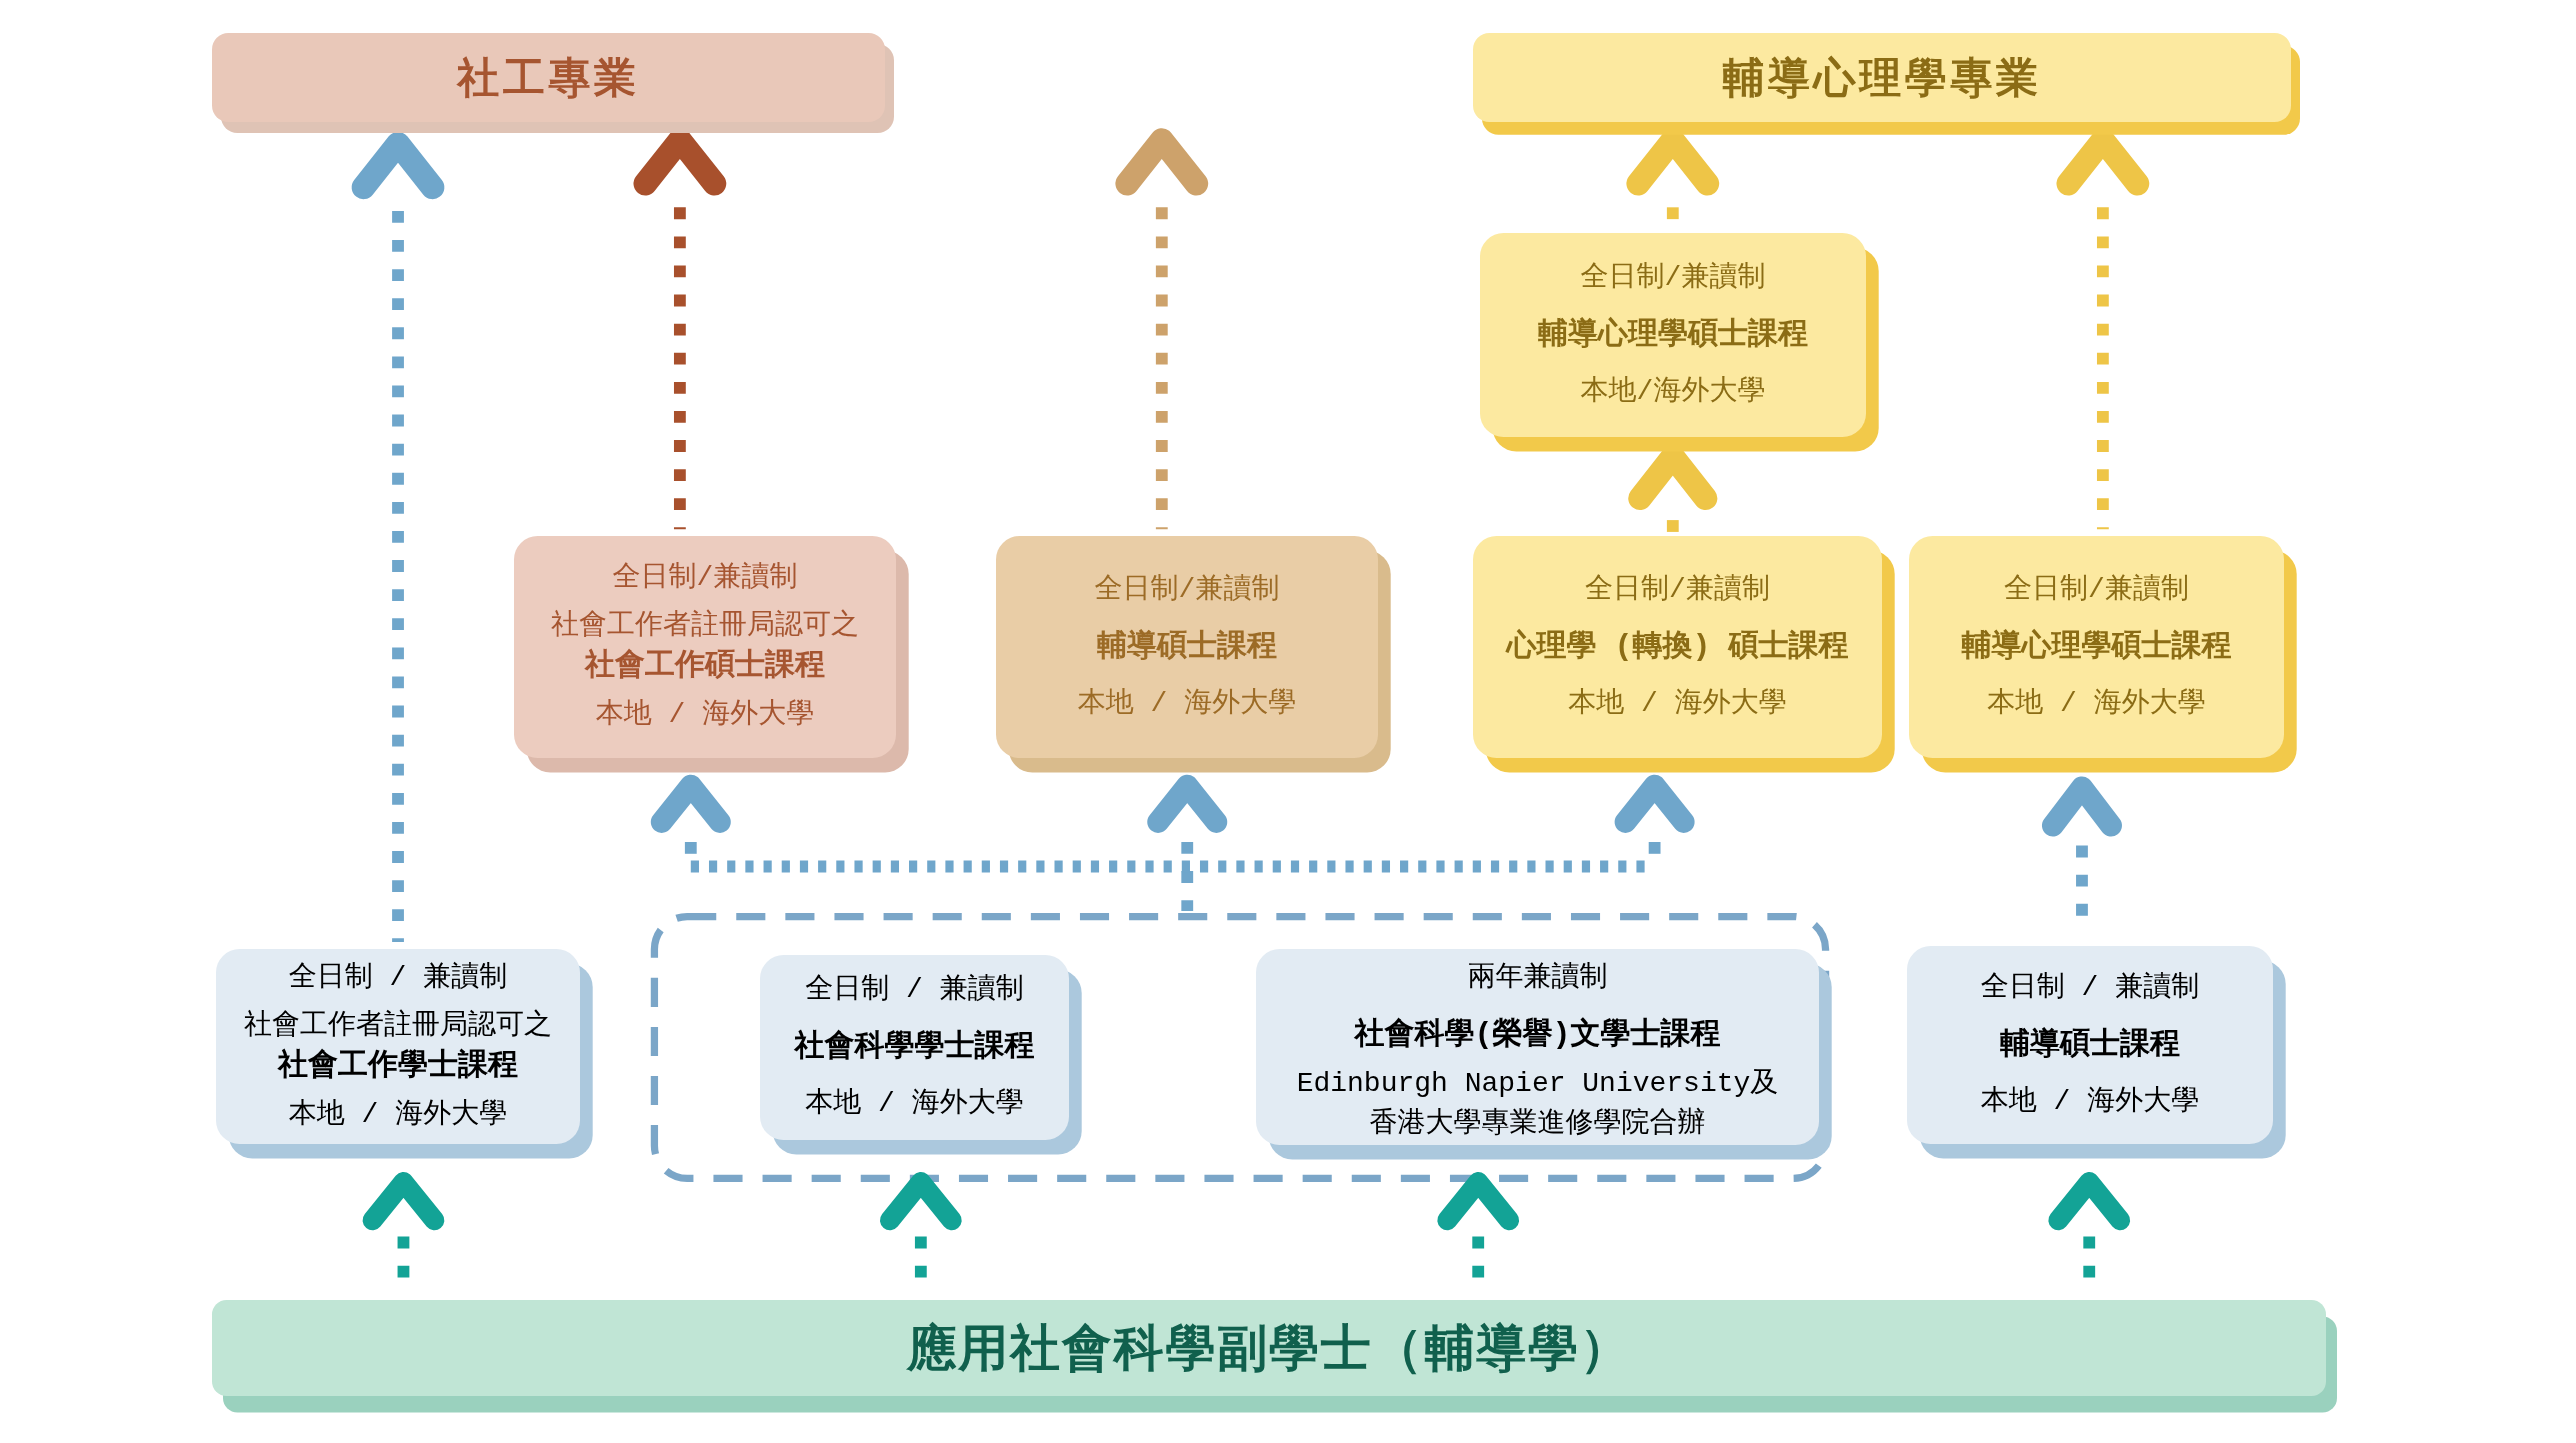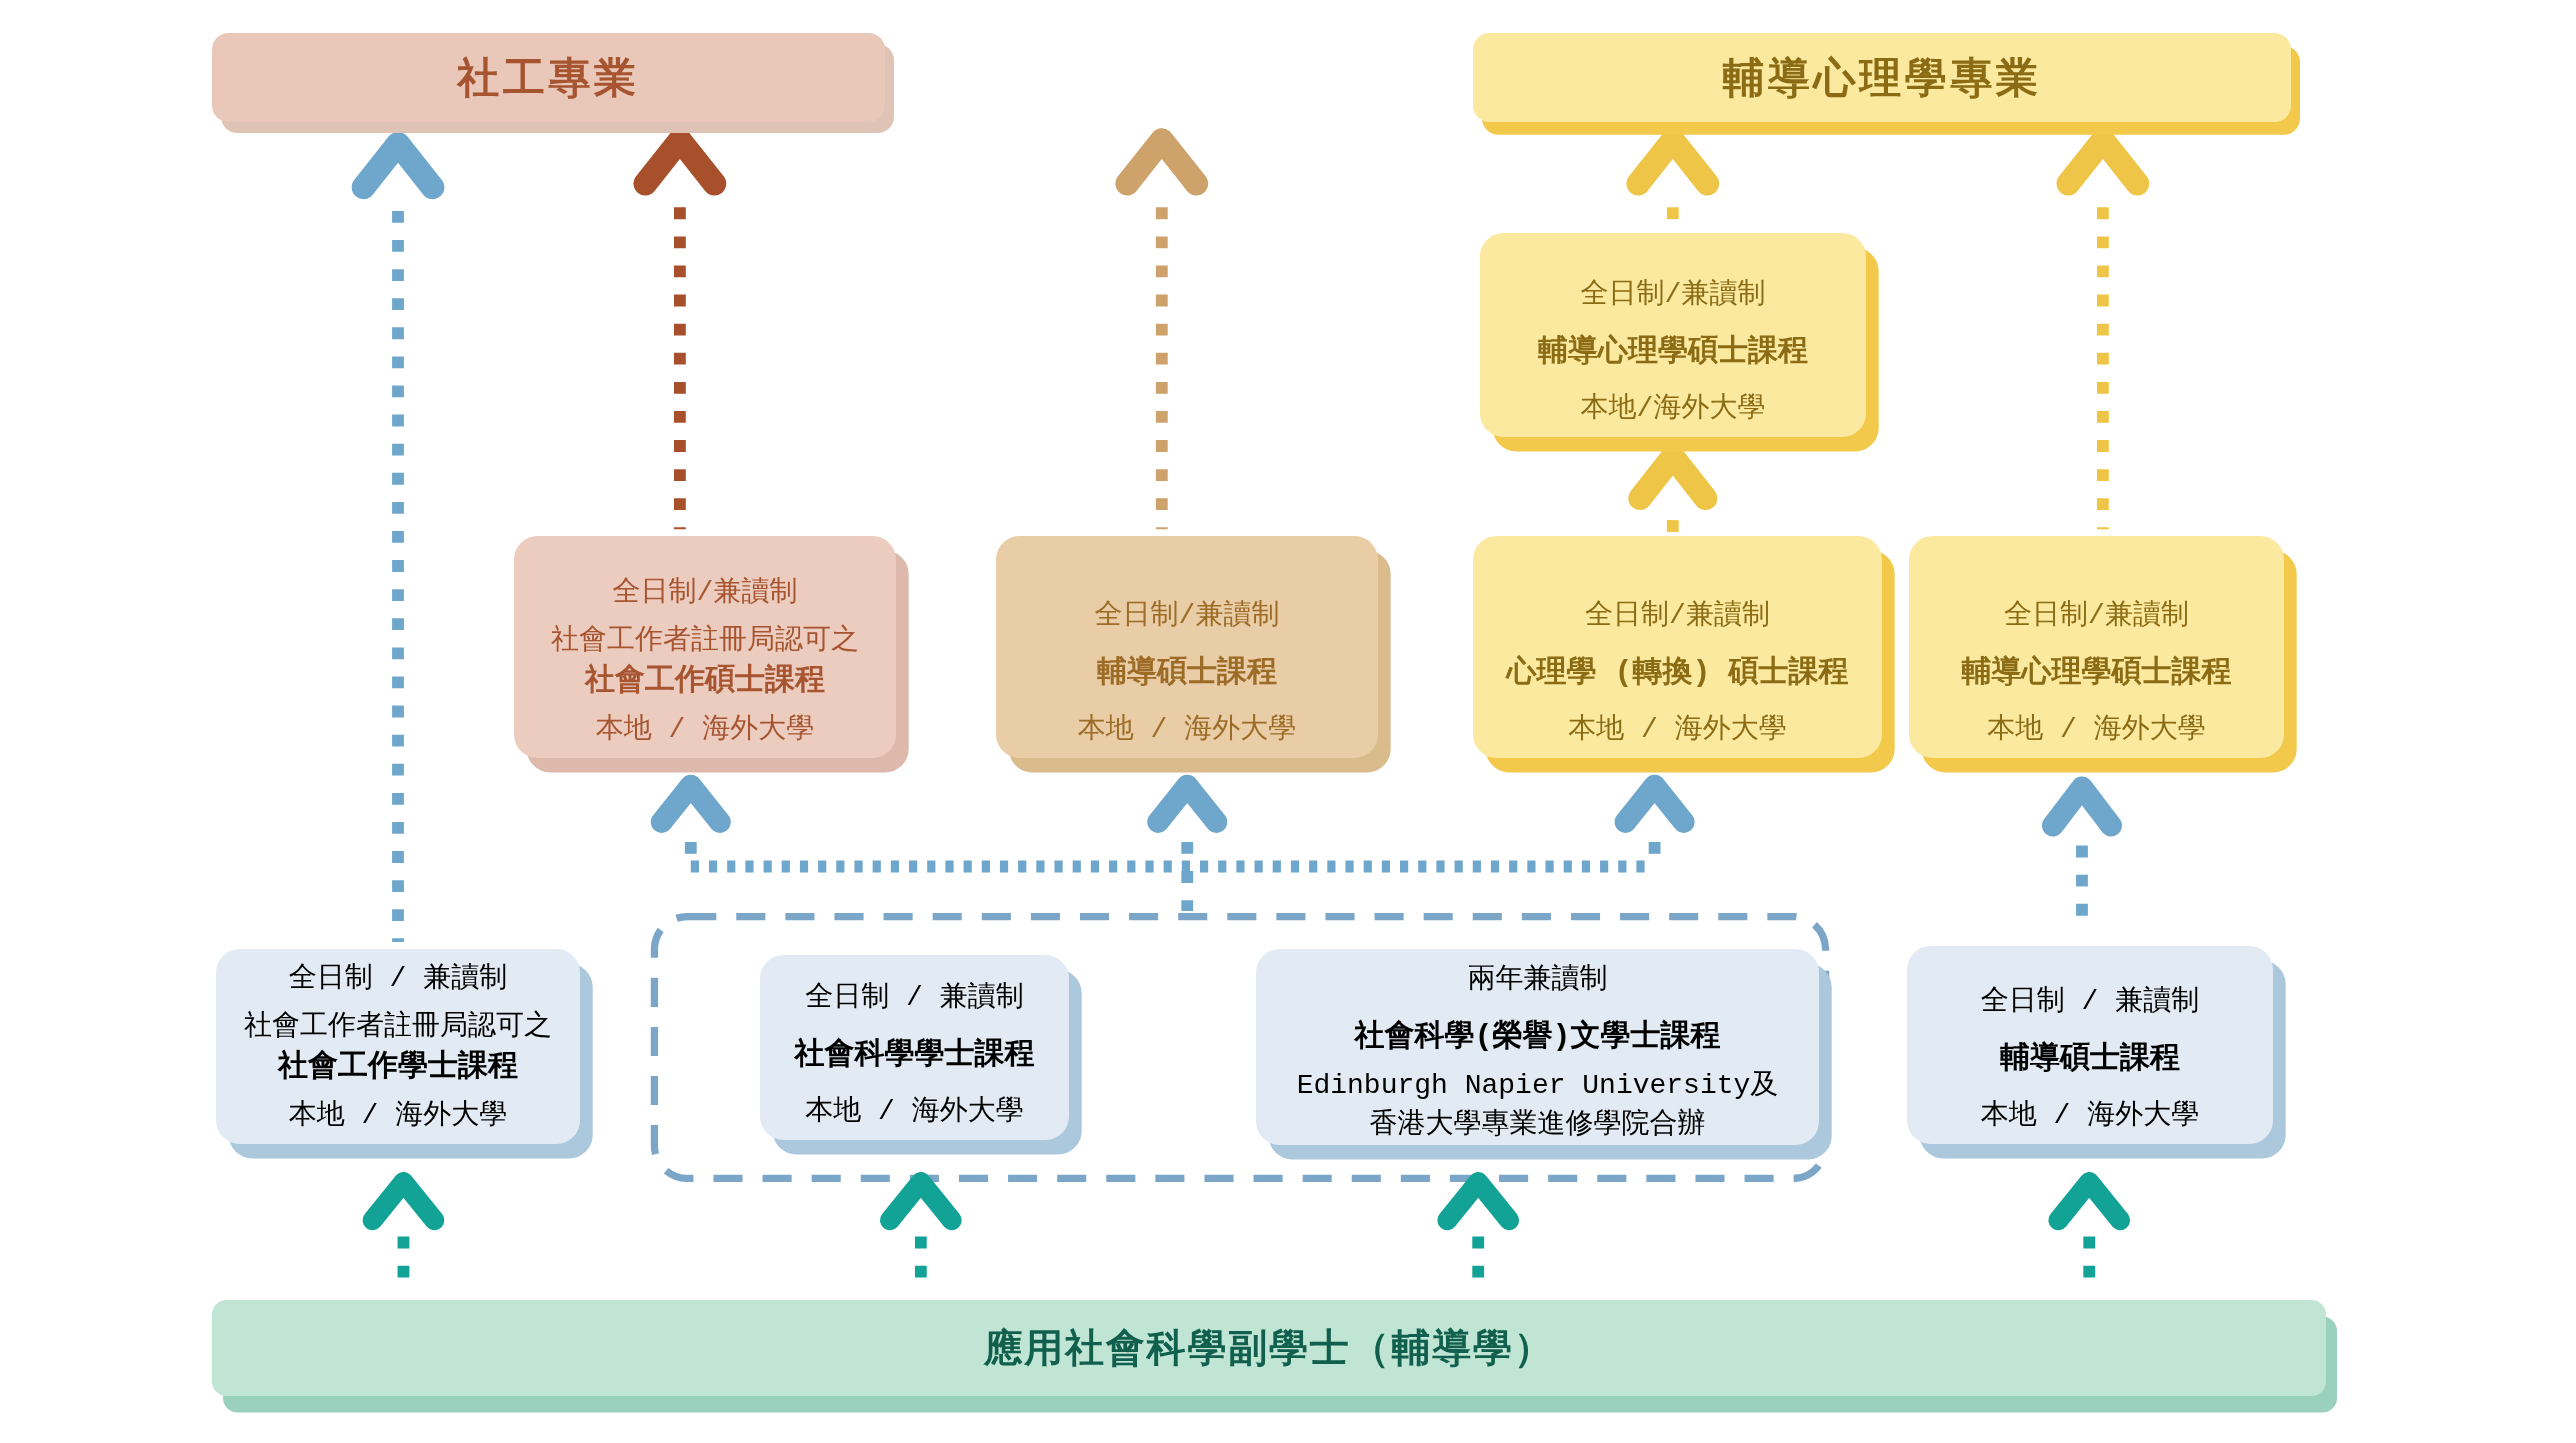--- a/index.html
+++ b/index.html
@@ -3,32 +3,32 @@
 <meta charset="utf-8">
 <style>
   html,body{margin:0;padding:0;background:#ffffff;}
   #canvas{position:relative;width:2576px;height:1443px;background:#ffffff;overflow:hidden;
           font-family:Liberation Mono, monospace;margin-left:7px;}
   .hdr{position:absolute;border-radius:16.4px;display:flex;align-items:center;justify-content:center;
        font-size:42px;font-weight:bold;letter-spacing:3.6px;}
   .hdr-pink {background:#e9c8b9;box-shadow:9px 11px 0 #dfc3b5;color:#a65530;}
   .hdr-tan  {background:#e7c49a;box-shadow:9px 11px 0 #d6b184;color:#9c6b26;}
   .hdr-gold {background:#fce9a0;box-shadow:9px 12.7px 0 #f2c94a;color:#8b6c15;}
-  .card{position:absolute;border-radius:23.6px;display:flex;flex-direction:column;justify-content:flex-end;
+  .card{position:absolute;border-radius:23.6px;display:flex;flex-direction:column;justify-content:center;
         align-items:center;text-align:center;}
   .card p{margin:11.8px 0;font-size:28px;line-height:1.15;}
   .card p.bold{font-weight:bold;font-size:30px;}
   .card p.grp{margin:3.6px 0;}
   .pink {background:#ecccbf;box-shadow:12.7px 14.5px 0 #dcb9ab;color:#a65530;}
   .tan  {background:#e9cda6;box-shadow:12.7px 14.5px 0 #d9bb8c;color:#9c6b26;}
   .gold {background:#fce9a0;box-shadow:12.7px 14.5px 0 #f2c94a;color:#8b6c15;}
   .blue {background:#e2ebf3;box-shadow:12.7px 14.5px 0 #abc8dd;color:#000000;}
   .bar{position:absolute;left:205px;top:1300px;width:2114px;height:96px;border-radius:14.5px;
        background:#c0e5d5;box-shadow:11px 16.4px 0 #9ad1be;color:#10604d;display:flex;
-       align-items:center;justify-content:center;font-size:39px;font-weight:bold;letter-spacing:1.8px;}
+       align-items:center;justify-content:center;font-size:50px;font-weight:bold;letter-spacing:1.8px;}
   #arrows{position:absolute;left:0;top:0;pointer-events:none;}
   .chev{fill:none;stroke-linecap:round;stroke-linejoin:round;}
   .stem{fill:none;stroke-width:13;stroke-dasharray:13 19;}
   .hline{fill:none;stroke-width:13;stroke-dasharray:9 11;}
   .c-blue{stroke:#6fa6cb;} .c-red{stroke:#a8502c;} .c-tan{stroke:#cda26b;}
   .c-gold{stroke:#eec547;} .c-teal{stroke:#13a396;}
   .dashed-rect{fill:none;stroke:#7ba6c8;stroke-width:8;stroke-dasharray:32 22;}
 </style>
 </head>
 <body>

